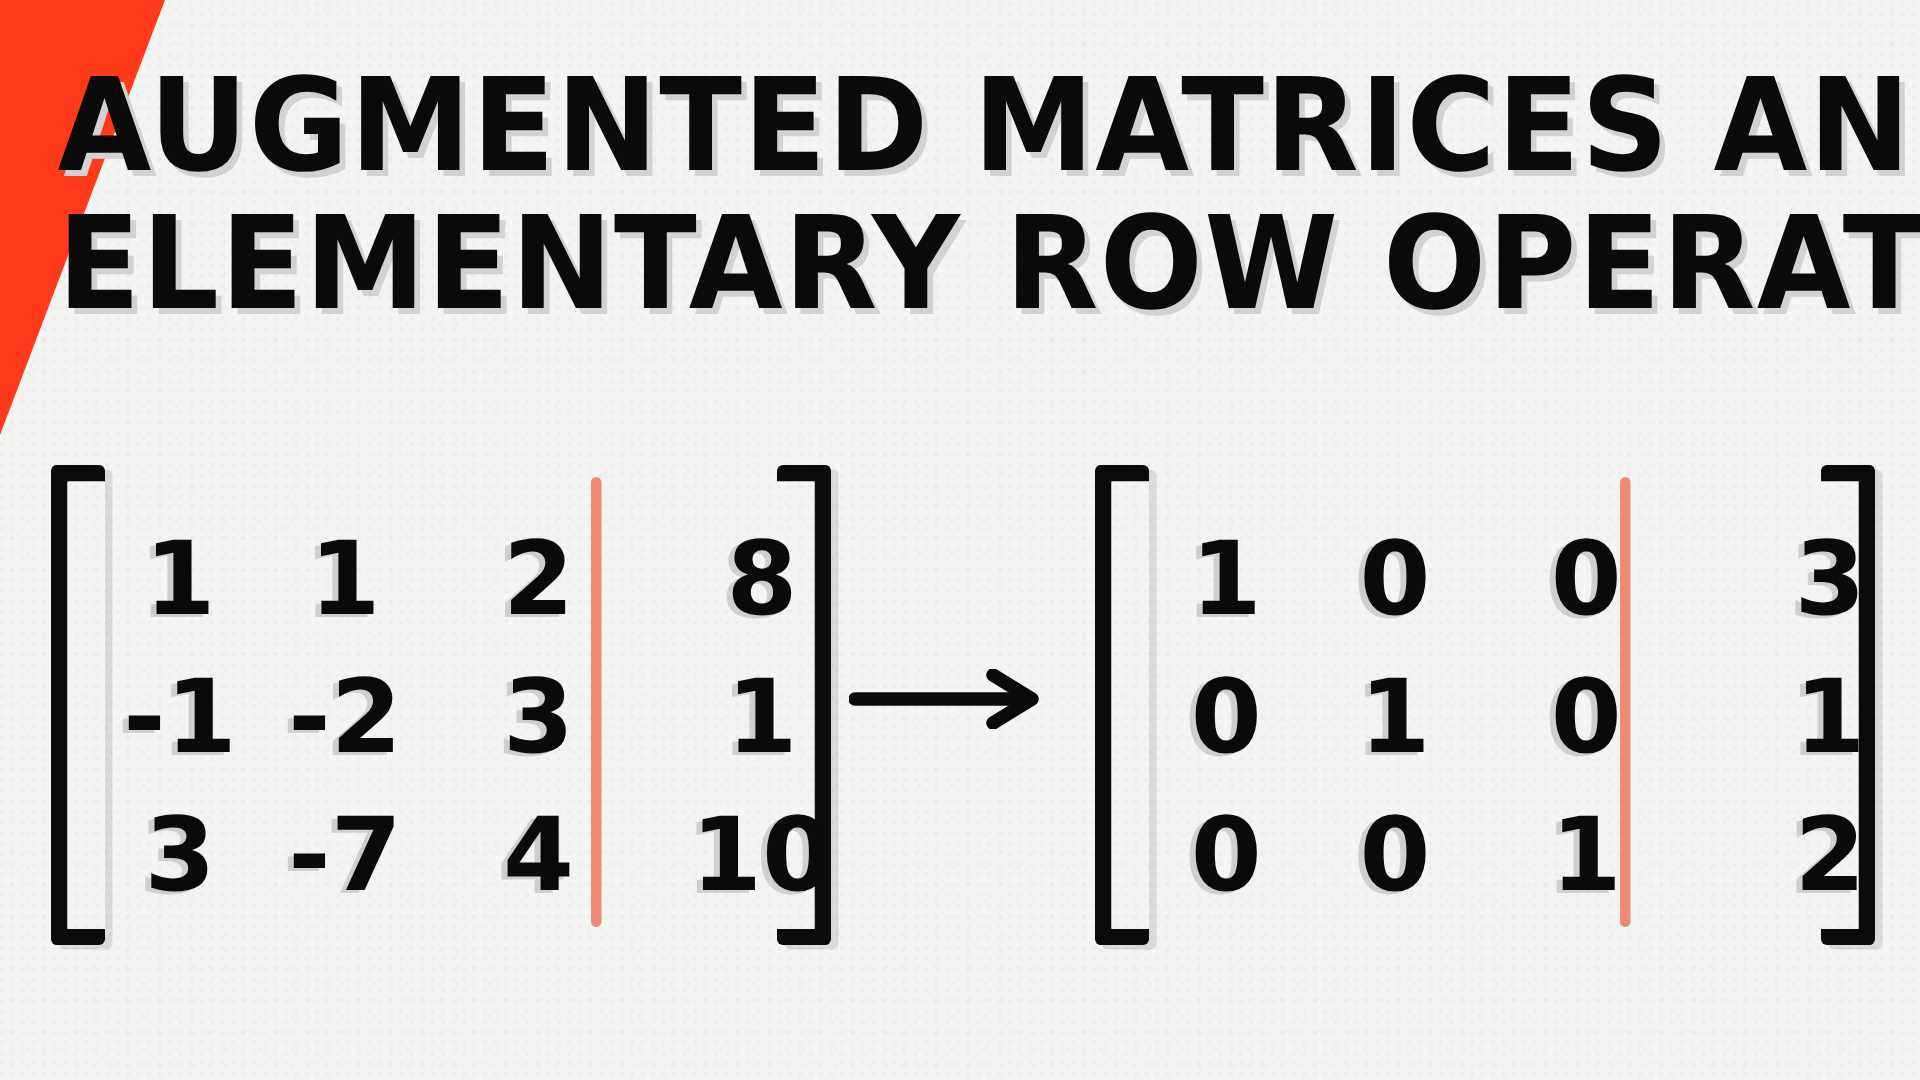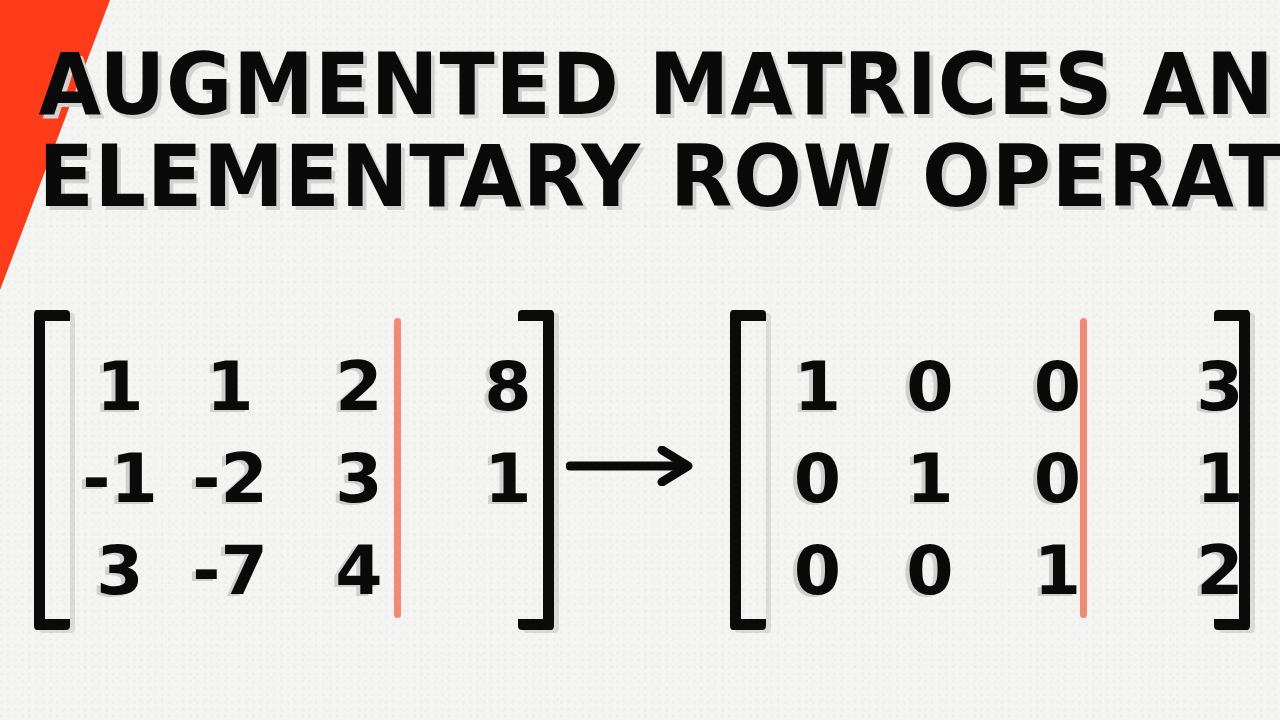--- a/index.html
+++ b/index.html
@@ -90,20 +90,21 @@
     <div class="cell">-1</div>
     <div class="cell">-2</div>
     <div class="cell">3</div>
     <div></div>
     <div class="cell">1</div>
 
     <div class="cell">3</div>
     <div class="cell">-7</div>
     <div class="cell">4</div>
     <div></div>
+    <div class="cell">10</div>
   </div>
 </div>
 
 <svg class="arrow" viewBox="0 0 130 40">
   <path d="M4 20 L118 20" stroke="#0a0a0a" stroke-width="9" stroke-linecap="round"></path>
   <path d="M96 4 L122 20 L96 36" fill="none" stroke="#0a0a0a" stroke-width="9" stroke-linecap="round" stroke-linejoin="round"></path>
 </svg>
 
 <div class="matrix" id="m2">
   <div class="bracket left"></div>

